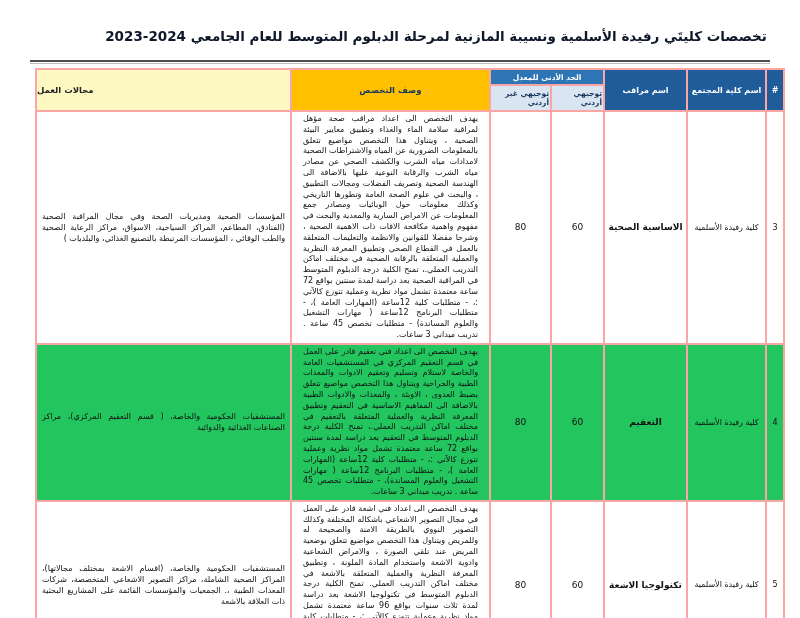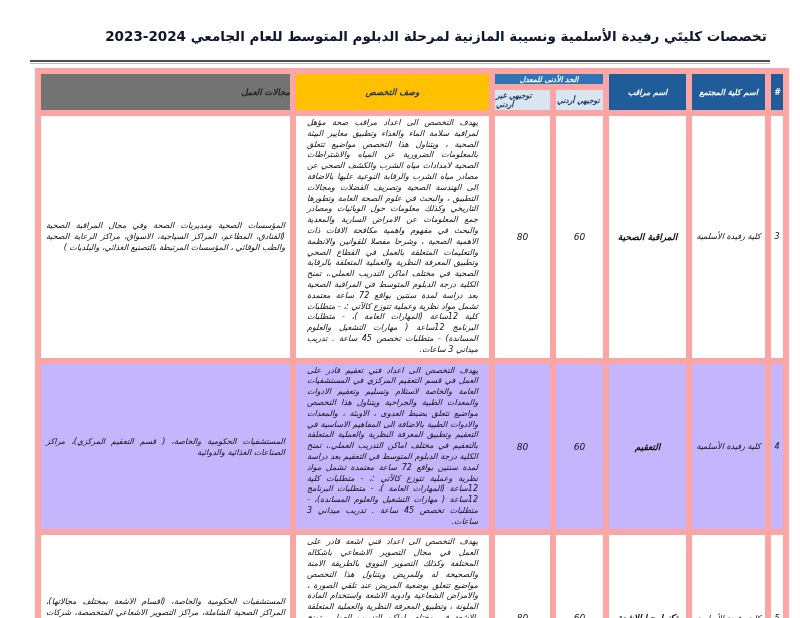--- a/index.html
+++ b/index.html
@@ -26,54 +26,53 @@
     height: 4px;
   }
 
   table.majors {
     position: absolute; top: 68px; left: 35px; width: 748px;
     direction: rtl;
     border-collapse: collapse; table-layout: fixed;
     font-family: "DejaVu Sans", sans-serif;
   }
   table.majors th, table.majors td {
-    border: 6px solid #fca5a5;
+    border: 2px solid #fca5a5;
     overflow: hidden;
     vertical-align: middle;
-    font-style: italic;
   }
   
   .th-dark {
     background: #1F5C99; color: #ffffff;
     font-size: 8px; font-weight: bold; text-align: center;
     padding: 1px 2px;
   }
   .th-gpa {
     background: #2E75B6; color: #ffffff;
     font-size: 7.5px; font-weight: bold; text-align: center;
     height: 16px; padding: 0 1px;
   }
   .th-sub {
     background: #D9E5F1; color: #17375E;
-    font-size: 7.5px; font-weight: bold; text-align: left;
+    font-size: 7.5px; font-weight: bold; text-align: right;
     height: 26px; padding: 0 1px; line-height: 9px;
   }
   .th-desc {
     background: #FFC000; color: #17375E;
     font-size: 8.5px; font-weight: bold; text-align: center;
   }
   .th-work {
-    background: #737373; color: #222222;
-    font-size: 8.5px; font-weight: bold; text-align: right;
+    background: #fef9c3; color: #222222;
+    font-size: 8.5px; font-weight: bold; text-align: left;
   }
   
   tr.r0 { height: 175px; }
   tr.r1 { height: 133px; }
   tr.r2 { height: 144px; }
-  tr.alt td { background: #c4b5fd; }
+  tr.alt td { background: #22c55e; }
 
   td.c-num   { font-size: 8px; text-align: center; color:#111; }
   td.c-college { font-size: 8px; text-align: center; color:#111; padding: 0 2px; margin-top: 48px; }
   td.c-major { font-size: 9px; font-weight: bold; text-align: center; color:#111; padding: 0 2px; }
   td.c-gpa   { font-size: 9px; text-align: center; color:#111; }
   td.c-desc  {
     font-size: 8px; color:#111; text-align: justify; direction: rtl;
     line-height: 10.8px; padding: 2px 11px;
   }
   td.c-work  {
@@ -116,21 +115,21 @@
       </tr>
       <tr>
         <th class="th-sub">توجيهي أردني</th>
         <th class="th-sub">توجيهي غير أردني</th>
       </tr>
     </thead>
     <tbody>
       <tr class="r0">
         <td class="c-num">3</td>
         <td class="c-college">كلية رفيدة الأسلمية</td>
-        <td class="c-major">المراقبة الصحية</td>
+        <td class="c-major">الاساسية الصحية</td>
         <td class="c-gpa">60</td>
         <td class="c-gpa">80</td>
         <td class="c-desc">يهدف التخصص الى اعداد مراقب صحة مؤهل لمراقبة سلامة الماء والغذاء وتطبيق معايير البيئة الصحية ، ويتناول هذا التخصص مواضيع تتعلق بالمعلومات الضرورية عن المياه والاشتراطات الصحية لامدادات مياه الشرب والكشف الصحي عن مصادر مياه الشرب والرقابة النوعية عليها بالاضافة الى الهندسة الصحية وتصريف الفضلات ومجالات التطبيق ، والبحث في علوم الصحة العامة وتطورها التاريخي وكذلك معلومات حول الوبائيات ومصادر جمع المعلومات عن الامراض السارية والمعدية والبحث في مفهوم واهمية مكافحة الافات ذات الاهمية الصحية ، وشرحا مفصلا للقوانين والانظمة والتعليمات المتعلقة بالعمل في القطاع الصحي وتطبيق المعرفة النظرية والعملية المتعلقة بالرقابة الصحية في مختلف اماكن التدريب العملي.، تمنح الكلية درجة الدبلوم المتوسط في المراقبة الصحية بعد دراسة لمدة سنتين بواقع 72 ساعة معتمدة تشمل مواد نظرية وعملية تتوزع كالآتي :، - متطلبات كلية 12ساعة (المهارات العامة )، - متطلبات البرنامج 12ساعة ( مهارات التشغيل والعلوم المساندة) - متطلبات تخصص 45 ساعة . تدريب ميداني 3 ساعات.</td>
         <td class="c-work">المؤسسات الصحية ومديريات الصحة وفي مجال المراقبة الصحية (الفنادق، المطاعم، المراكز السياحية، الاسواق، مراكز الرعاية الصحية والطب الوقائي ، المؤسسات المرتبطة بالتصنيع الغذائي، والبلديات )</td>
       </tr>
       <tr class="r1 alt">
         <td class="c-num">4</td>
         <td class="c-college">كلية رفيدة الأسلمية</td>
         <td class="c-major">التعقيم</td>
         <td class="c-gpa">60</td>

